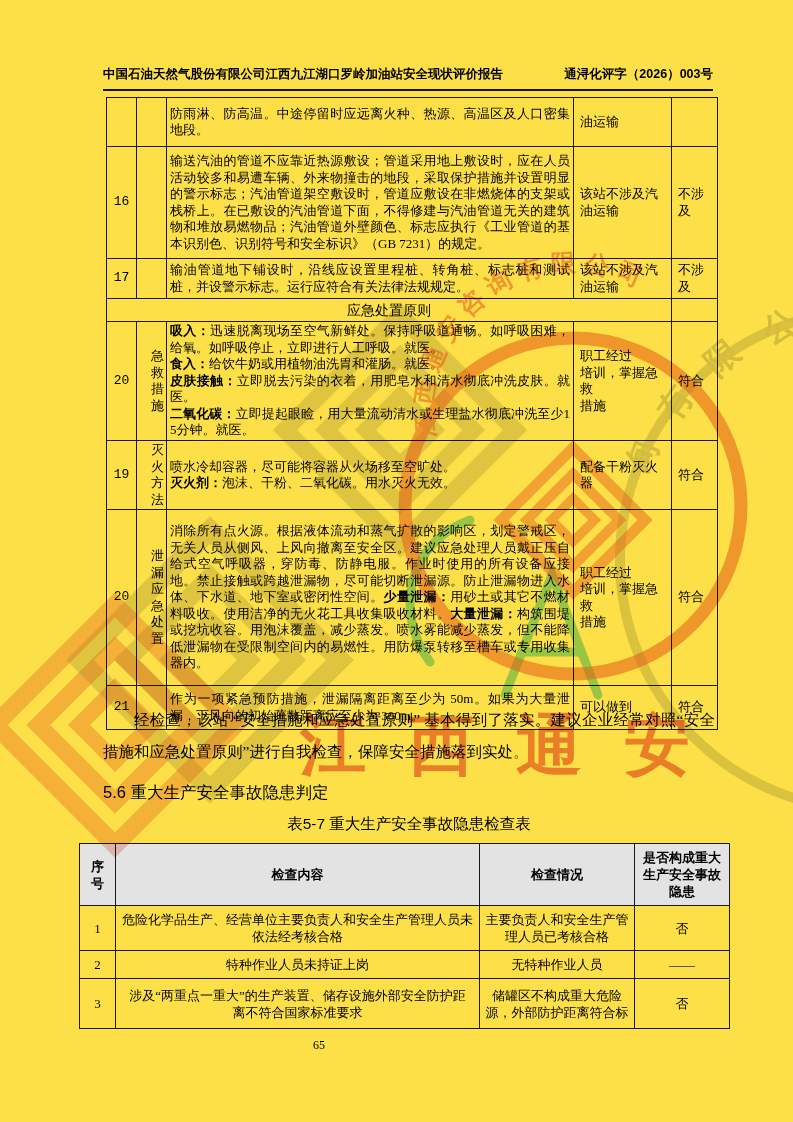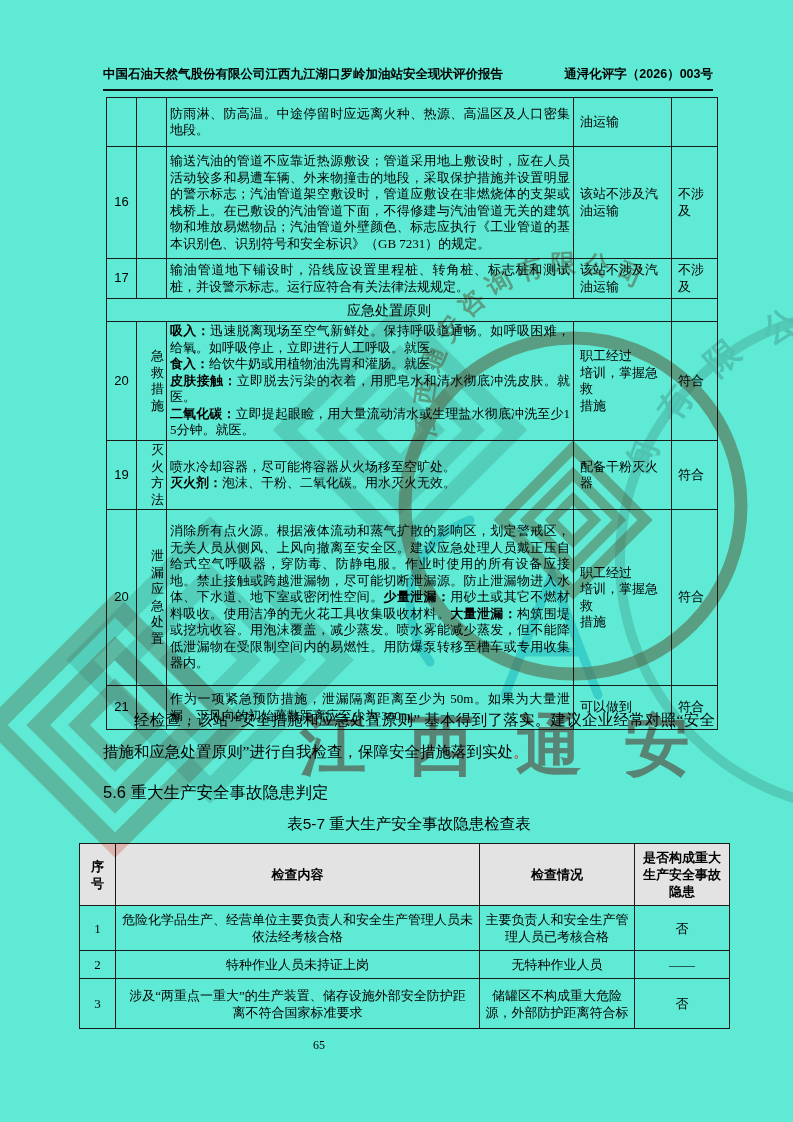--- a/index.html
+++ b/index.html
@@ -1,28 +1,28 @@
 <!DOCTYPE html>
 <html><head>
 <meta charset="utf-8">
 <style>
   html,body{margin:0;padding:0;background:#888;}
-  .page{position:relative;width:793px;height:1122px;background:#5eead4;margin:0 auto;
+  .page{position:relative;width:793px;height:1122px;background:#fde047;margin:0 auto;
         font-family:"Liberation Serif","DejaVu Serif",serif;color:#000;overflow:hidden;}
   
   .hdr{position:absolute;left:103px;top:66px;width:610px;display:flex;justify-content:space-between;
        font-family:"Liberation Sans","DejaVu Sans",sans-serif;font-weight:bold;font-size:12.5px;
        border-bottom:2px solid #111;padding-bottom:6px;}
   
   table{border-collapse:collapse;table-layout:fixed;}
   td{border:1px solid #1a1a1a;vertical-align:middle;font-size:13px;line-height:16.5px;
      padding:1px 3px;word-break:break-all;}
   .t1{position:absolute;left:106px;top:97px;width:611px;border:1.5px solid #111;}
   .t2{position:absolute;left:79px;top:843px;width:650px;border:1.5px solid #111;}
-  .c-no{text-align:center;font-family:Liberation Sans, sans-serif;margin-left:12px;}
+  .c-no{text-align:center;font-family:Liberation Mono, monospace;margin-left:12px;}
   .c-sub{text-align:center;padding:1px 14px;}
   .c-txt{text-align:justify;}
   .c-sit,.c-res{white-space:pre-line;padding:0 6px;}
   .sec{text-align:center;font-weight:normal;font-family:"Liberation Sans",sans-serif;font-size:14px;}
   .mline{text-align:justify;}
   .mline b{font-family:"Liberation Sans",sans-serif;}
   .t2 td{text-align:center;white-space:pre-line;line-height:17px;}
   .t2 .th{background:#e3e3e3;font-weight:bold;font-family:"Liberation Sans",sans-serif;}
   
   .para{position:absolute;left:103px;top:704px;width:612px;font-size:15.5px;line-height:32px;

